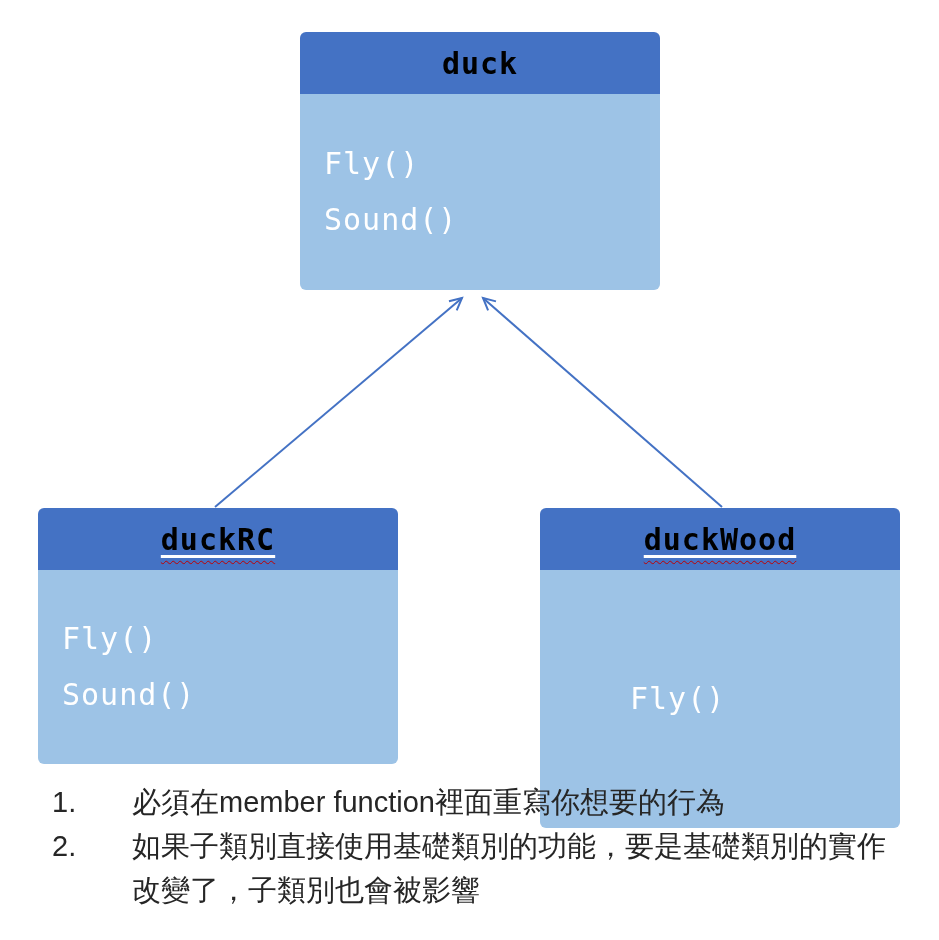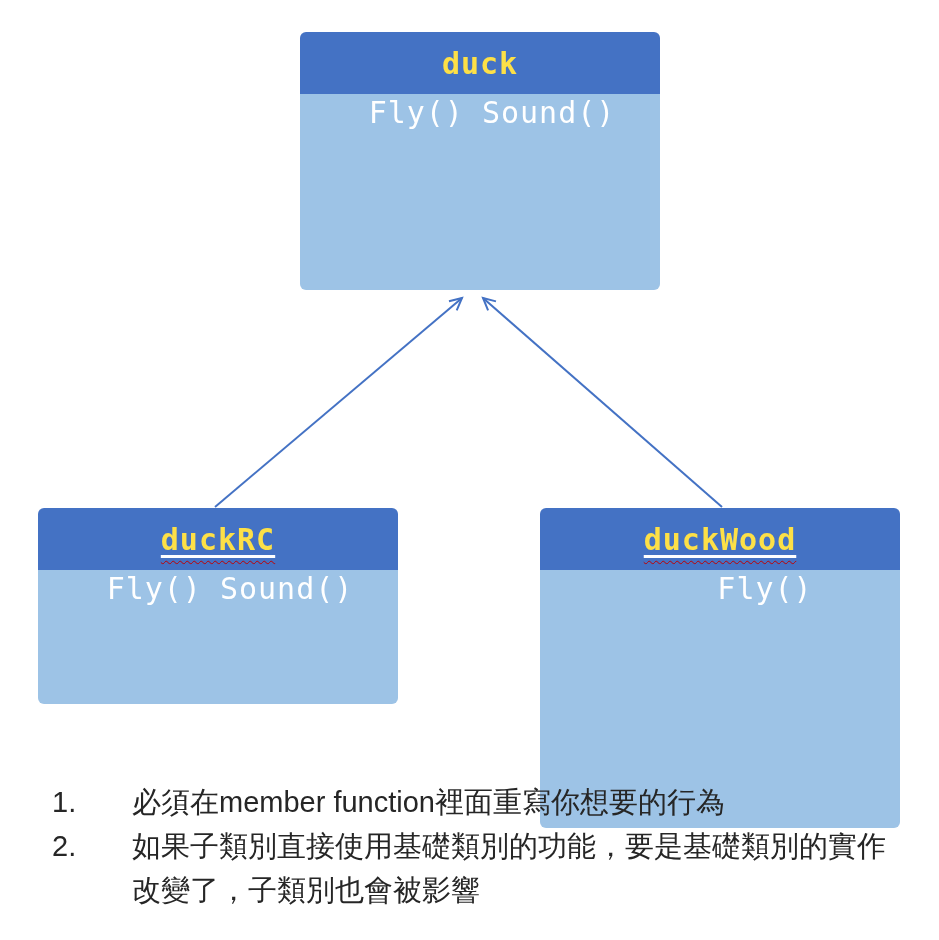--- a/index.html
+++ b/index.html
@@ -21,42 +21,42 @@
     width: 939px;
     height: 940px;
     pointer-events: none;
   }
   .class-box {
     position: absolute;
     display: flex;
     flex-direction: column;
   }
   .box-duck     { left: 300px; top: 32px;  width: 360px; height: 258px; }
-  .box-duckrc   { left: 38px;  top: 508px; width: 360px; height: 196px; }
+  .box-duckrc   { left: 38px;  top: 508px; width: 360px; height: 256px; }
   .box-duckwood { left: 540px; top: 508px; width: 360px; height: 320px; }
 
   .box-header {
     height: 62px;
     background: #4472C4;
-    color: #fde047;
+    color: #000000;
     display: flex;
     align-items: center;
     justify-content: center;
     font-family: "DejaVu Sans Mono", "Liberation Mono", monospace;
     font-size: 30px;
     font-weight: 600;
     letter-spacing: 1px;
     border-radius: 6px 6px 0 0;
   }
   .box-body {
     flex: 1;
     background: #9DC3E6;
     color: #ffffff;
     display: flex;
-    flex-direction: row;
+    flex-direction: column;
     justify-content: center;
     gap: 18px;
     padding-left: 24px;
     font-family: "DejaVu Sans Mono", "Liberation Mono", monospace;
     font-size: 30px;
     letter-spacing: 1px;
     border-radius: 0 0 6px 6px;
   }
   .box-duckwood .box-body {
     padding-left: 90px;

